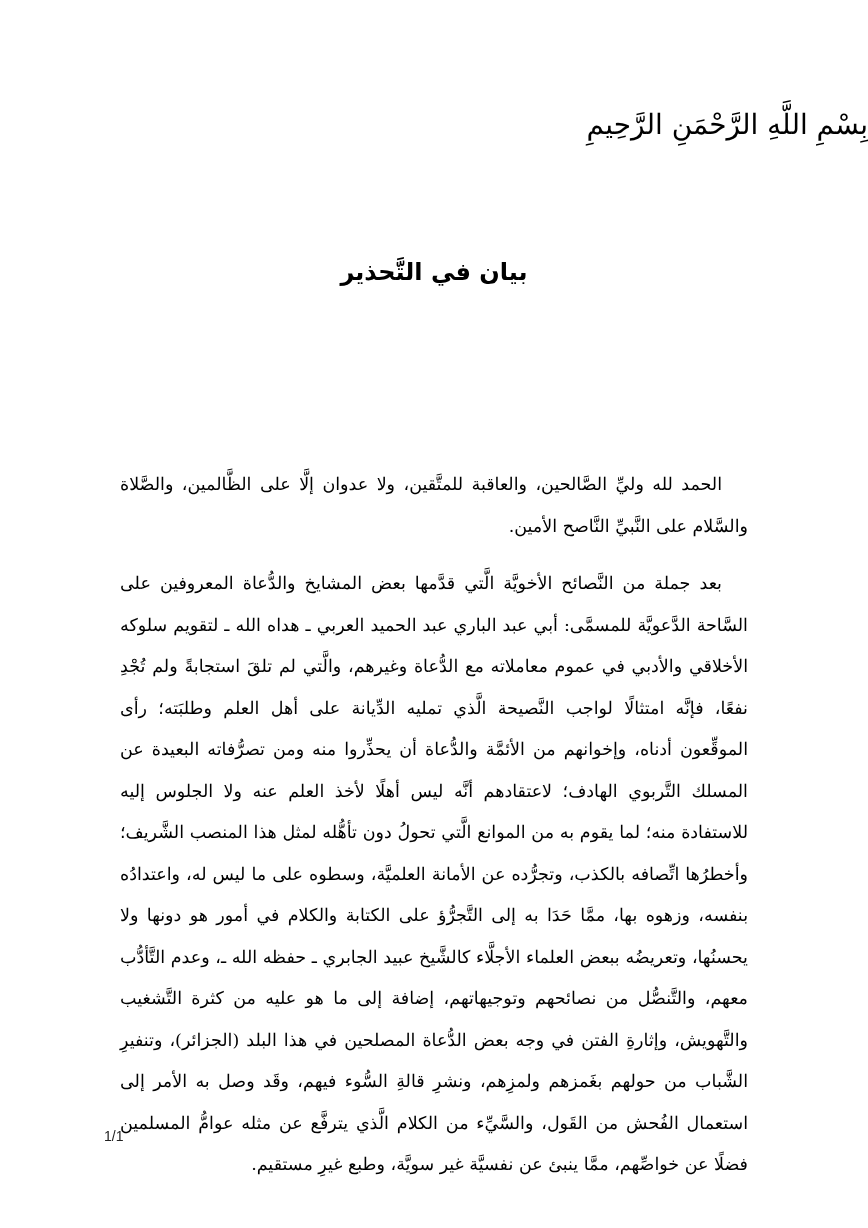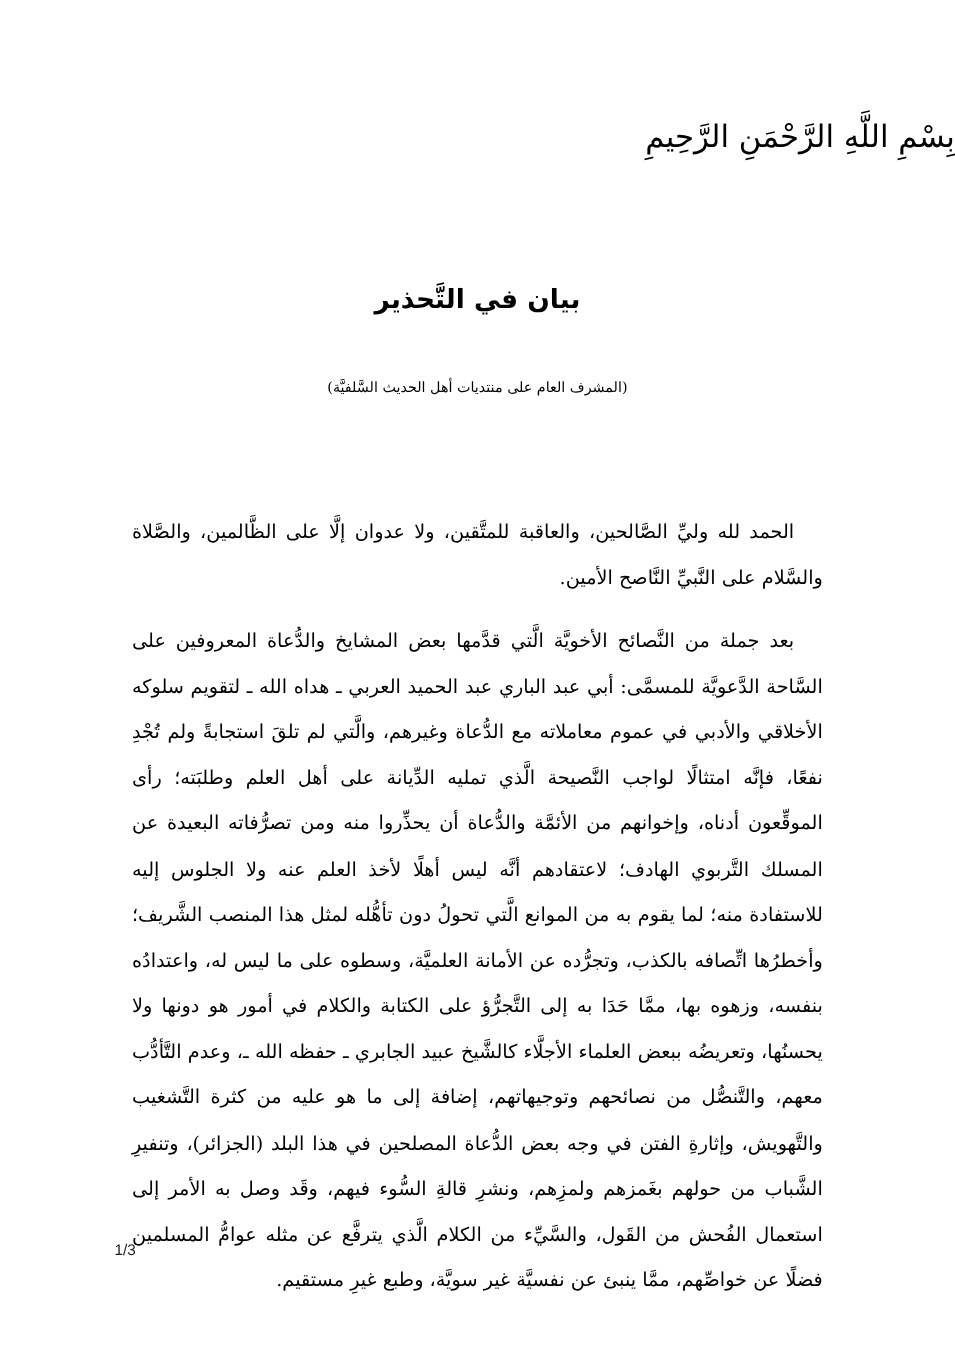--- a/index.html
+++ b/index.html
@@ -32,19 +32,18 @@
       position: absolute; top: 1128px; left: 104px;
       font-family: "Liberation Sans", sans-serif; font-size: 14px; color: #222;
     }
   </style>
 </head>
 <body>
 
 <div class="page">
   <div class="basmala">بِسْمِ اللَّهِ الرَّحْمَنِ الرَّحِيمِ</div>
   <div class="title title-1">بيان في التَّحذير</div>
-  <div class="subtitle">(المشرف العام على منتديات أهل الحديث السَّلفيَّة)</div>
   <div class="body-text">
     <p>الحمد لله وليِّ الصَّالحين، والعاقبة للمتَّقين، ولا عدوان إلَّا على الظَّالمين، والصَّلاة والسَّلام على النَّبيِّ النَّاصح الأمين.</p>
     <p>بعد جملة من النَّصائح الأخويَّة الَّتي قدَّمها بعض المشايخ والدُّعاة المعروفين على السَّاحة الدَّعويَّة للمسمَّى: أبي عبد الباري عبد الحميد العربي ـ هداه الله ـ لتقويم سلوكه الأخلاقي والأدبي في عموم معاملاته مع الدُّعاة وغيرهم، والَّتي لم تلقَ استجابةً ولم تُجْدِ نفعًا، فإنَّه امتثالًا لواجب النَّصيحة الَّذي تمليه الدِّيانة على أهل العلم وطلبَته؛ رأى الموقِّعون أدناه، وإخوانهم من الأئمَّة والدُّعاة أن يحذِّروا منه ومن تصرُّفاته البعيدة عن المسلك التَّربوي الهادف؛ لاعتقادهم أنَّه ليس أهلًا لأخذ العلم عنه ولا الجلوس إليه للاستفادة منه؛ لما يقوم به من الموانع الَّتي تحولُ دون تأهُّله لمثل هذا المنصب الشَّريف؛ وأخطرُها اتِّصافه بالكذب، وتجرُّده عن الأمانة العلميَّة، وسطوه على ما ليس له، واعتدادُه بنفسه، وزهوه بها، ممَّا حَدَا به إلى التَّجرُّؤ على الكتابة والكلام في أمور هو دونها ولا يحسنُها، وتعريضُه ببعض العلماء الأجلَّاء كالشَّيخ عبيد الجابري ـ حفظه الله ـ، وعدم التَّأدُّب معهم، والتَّنصُّل من نصائحهم وتوجيهاتهم، إضافة إلى ما هو عليه من كثرة التَّشغيب والتَّهويش، وإثارةِ الفتن في وجه بعض الدُّعاة المصلحين في هذا البلد (الجزائر)، وتنفيرِ الشَّباب من حولهم بغَمزهم ولمزِهم، ونشرِ قالةِ السُّوء فيهم، وقَد وصل به الأمر إلى استعمال الفُحش من القَول، والسَّيِّء من الكلام الَّذي يترفَّع عن مثله عوامُّ المسلمين فضلًا عن خواصِّهم، ممَّا ينبئ عن نفسيَّة غير سويَّة، وطبع غيرِ مستقيم.</p>
   </div>
-  <div class="page-number">1/3</div>
+  <div class="page-number">1/1</div>
 </div>
 
 </body></html>

